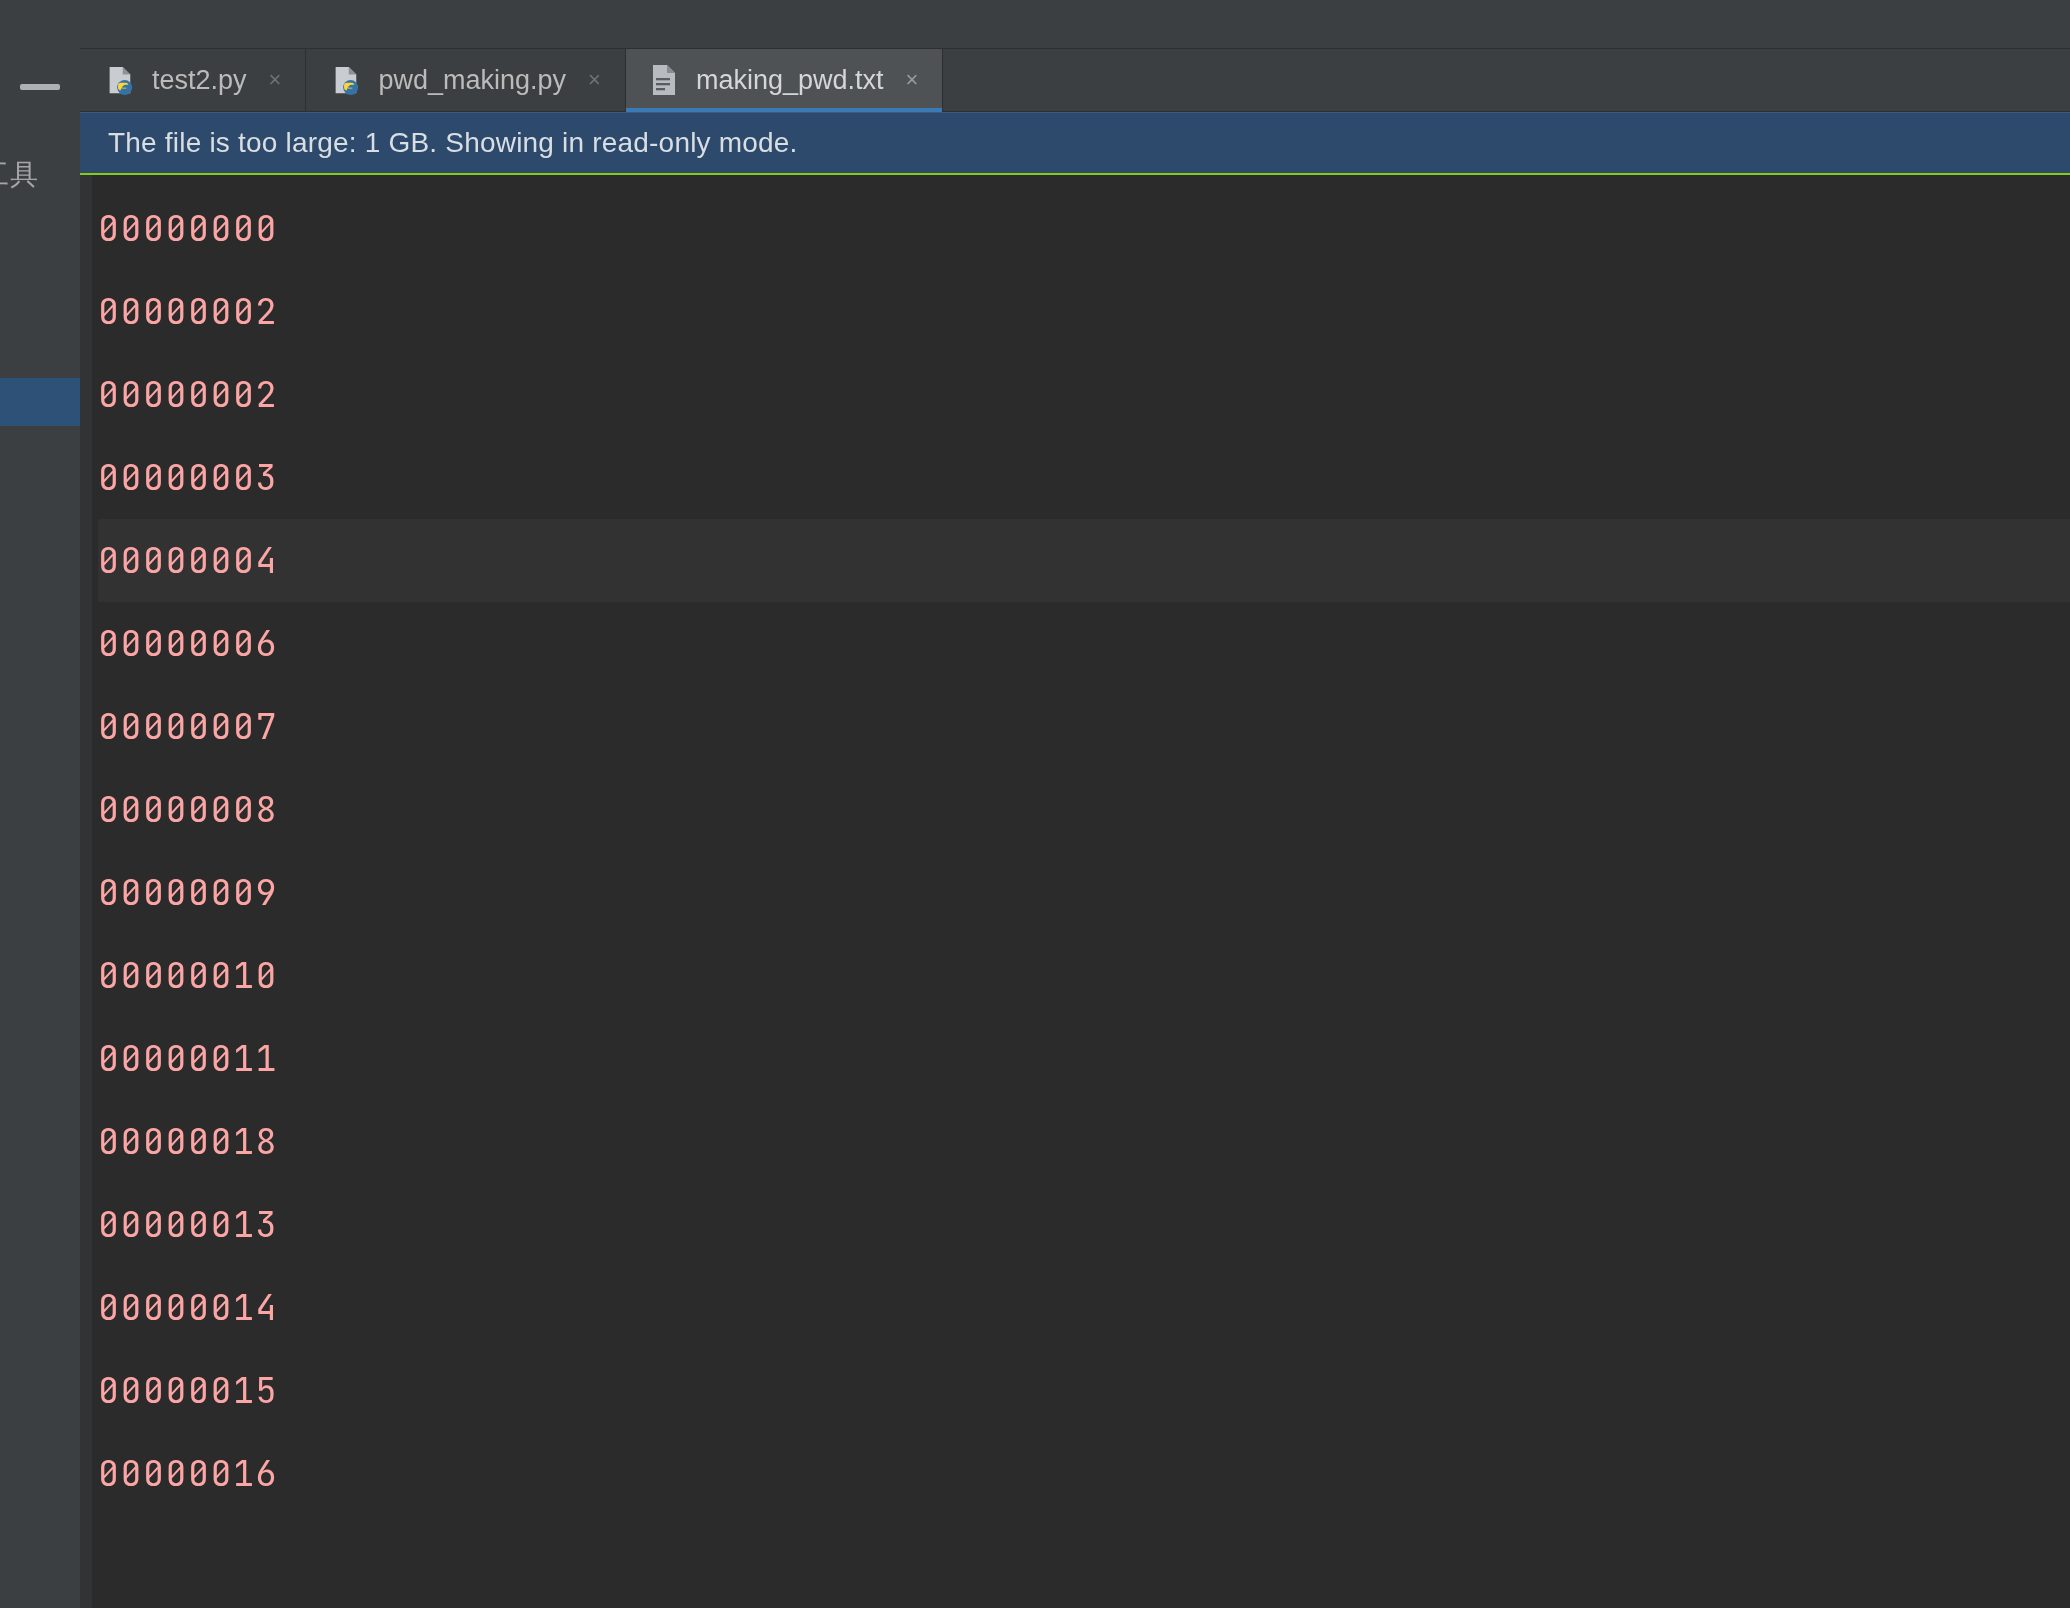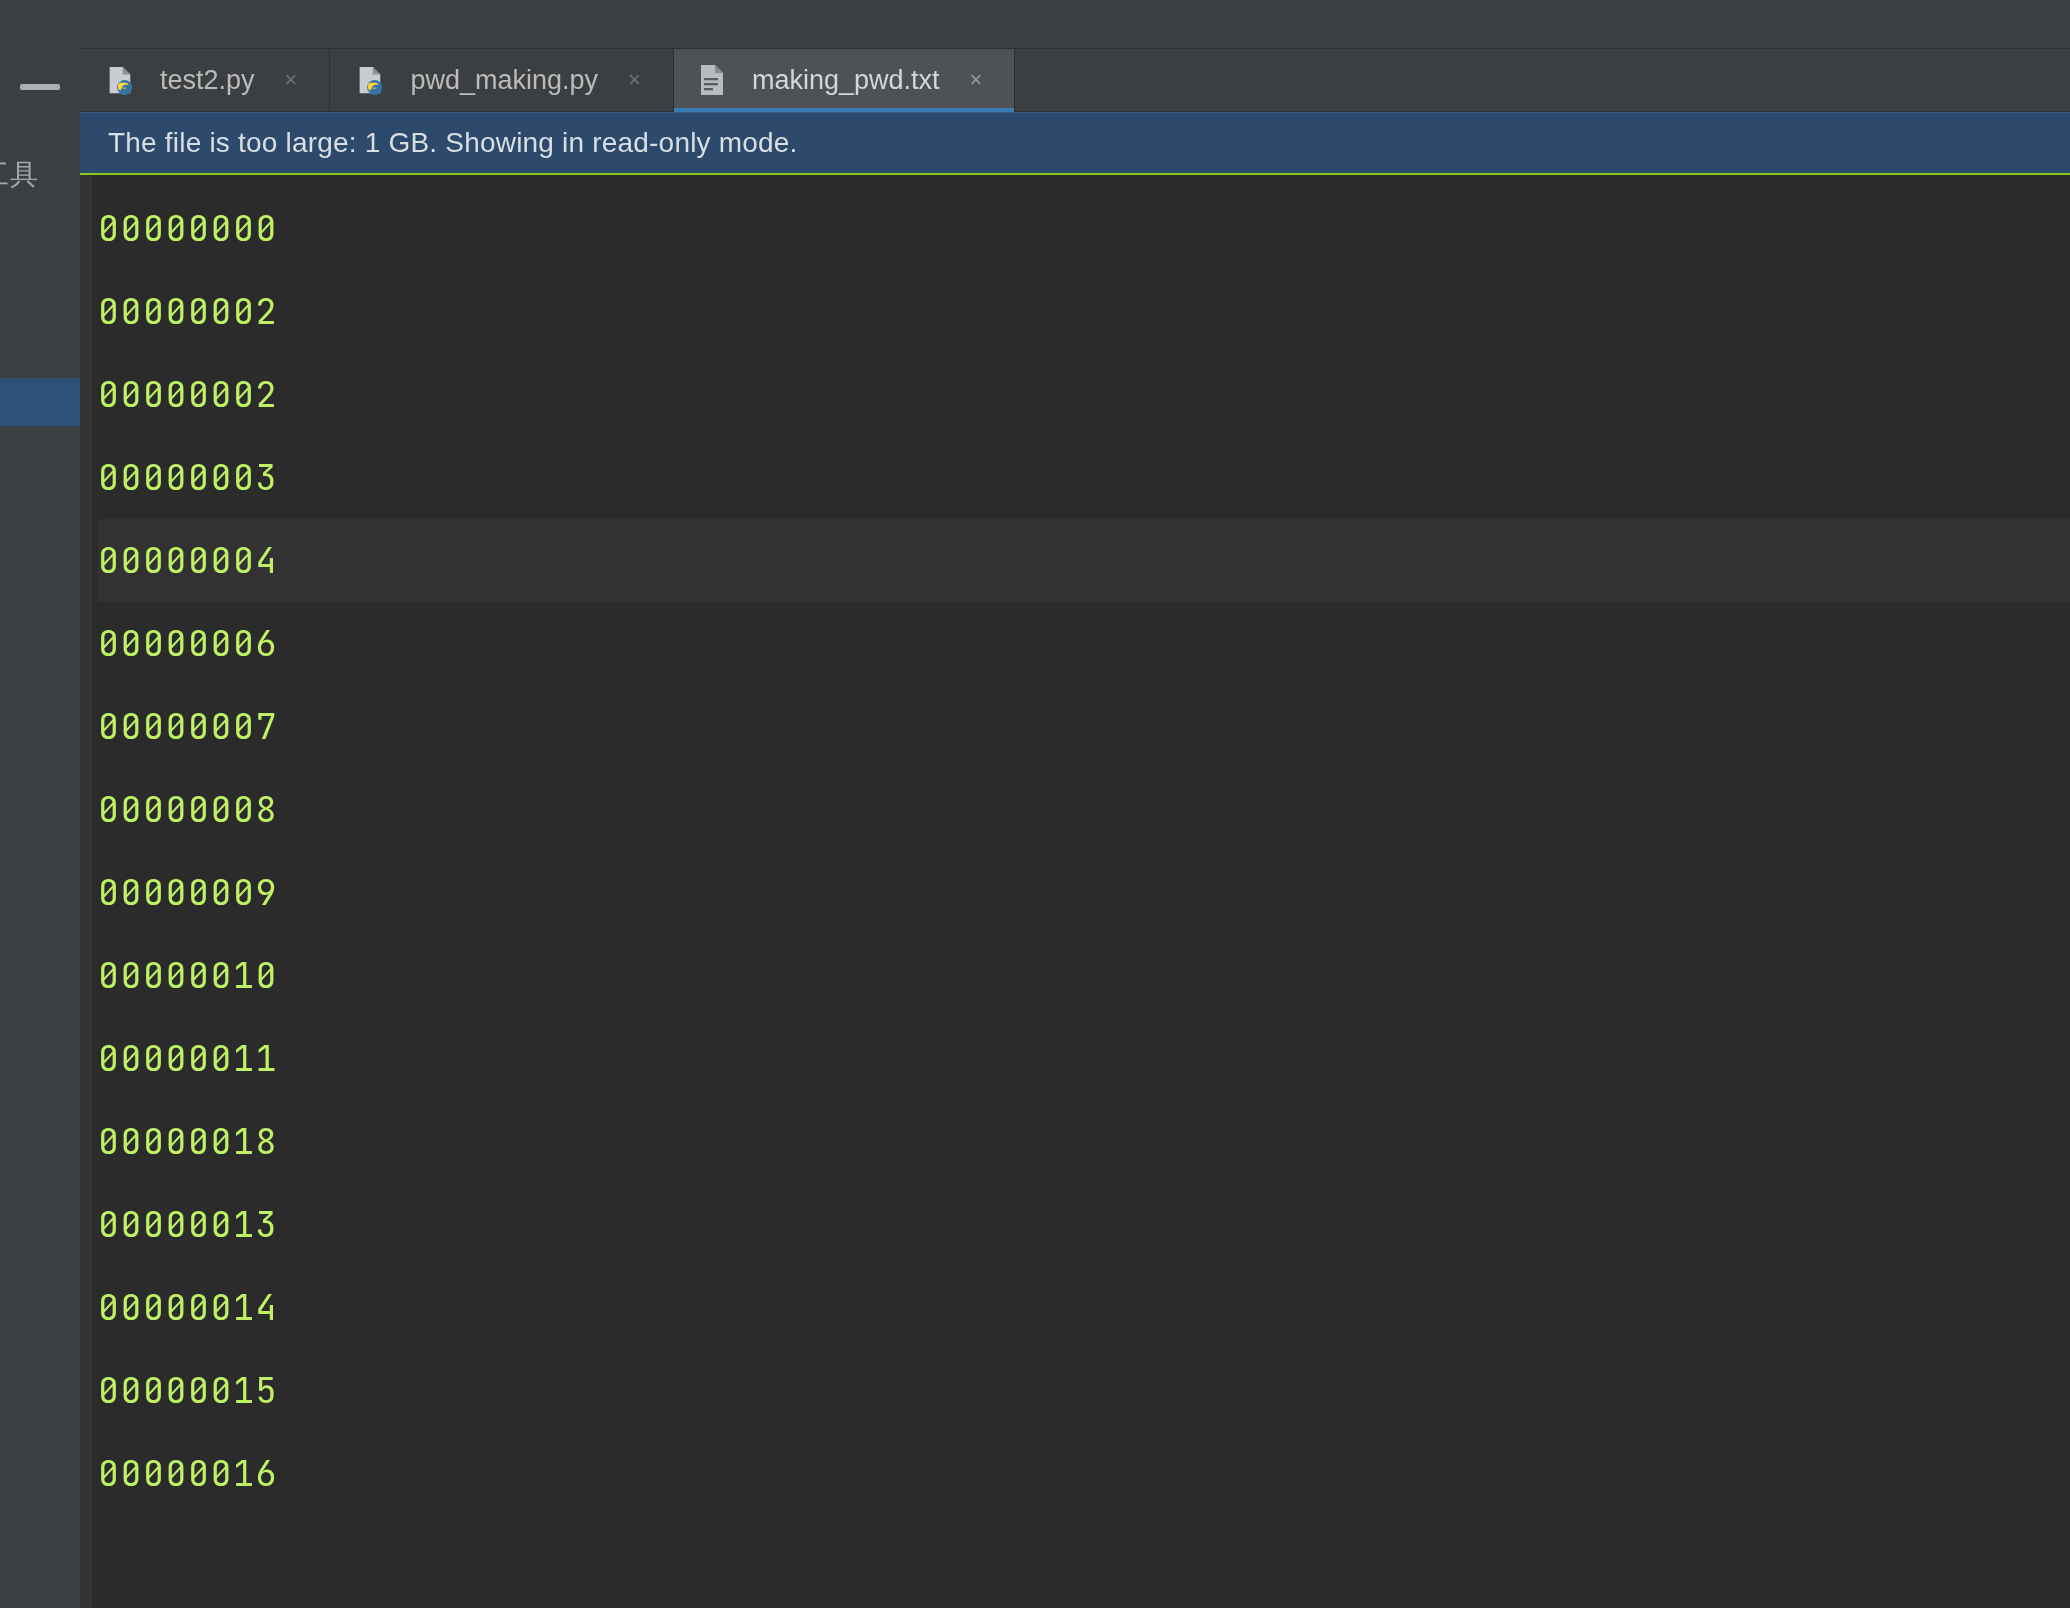--- a/index.html
+++ b/index.html
@@ -12,21 +12,21 @@
              border-radius:2px;}
   .tool-text{position:absolute;top:156px;left:-48px;color:#a4a6a8;font-size:28px;
              white-space:nowrap;letter-spacing:1px;}
   .tool-sel{position:absolute;top:378px;left:0;right:0;height:48px;background:#2d5177;}
   
   .main{flex:1 1 auto;display:flex;flex-direction:column;min-width:0;}
   .topgap{height:48px;background:#3c3f41;border-bottom:1px solid #2d2f30;}
   
   .tabstrip{display:flex;flex-direction:row;align-items:stretch;height:62px;
             background:#3c3f41;border-bottom:1px solid #2d2f30;}
-  .tab{display:flex;align-items:center;gap:26px;padding:0 32px 0 24px;
+  .tab{display:flex;align-items:center;gap:18px;padding:0 24px 0 24px;
        background:#3c3f41;border-right:1px solid #2d2f30;cursor:pointer;
        font-size:27px;color:#bbbbbb;white-space:nowrap;position:relative;}
   .tab.active{background:#4e5254;color:#d4d6d8;}
   .tab.active::after{content:"";position:absolute;left:0;right:0;bottom:-1px;height:4px;
                      background:#3a7ab5;}
   .tab .close{color:#6f7375;font-size:22px;line-height:1;margin-left:4px;font-weight:400;}
   .tab.active .close{color:#9a9d9f;}
   
   .ico-py{display:inline-flex;width:30px;height:30px;position:relative;}
   .ico-py svg{width:30px;height:30px;}
@@ -34,21 +34,21 @@
   .ico-txt{display:inline-flex;width:28px;height:32px;}
   .ico-txt svg{width:28px;height:32px;}
   
   .banner{background:#2d4a6d;border-top:1px solid #3b5c82;border-bottom:2px solid #84cc16;
           color:#d9dee3;font-size:28px;padding:14px 28px;letter-spacing:.2px;}
   
   .editor{flex:1 1 auto;background:#2b2b2b;position:relative;overflow:hidden;}
   .gutteredge{position:absolute;top:0;bottom:0;left:0;width:12px;background:#313335;}
   .lines{position:absolute;top:12px;left:18px;right:0;bottom:0;}
   .line{font-family:"JetBrains Mono","Consolas","Menlo",monospace;font-size:35px;
-        line-height:83px;height:83px;color:#bef264;letter-spacing:1.5px;padding-left:0;
+        line-height:83px;height:83px;color:#fca5a5;letter-spacing:1.5px;padding-left:0;
         font-variant-numeric:slashed-zero;}
   .line.selected{background:#323232;}
 </style>
 </head>
 <body>
 
 <div class="root">
 
   <div class="toolcol">
     <div class="minus-btn"></div>

